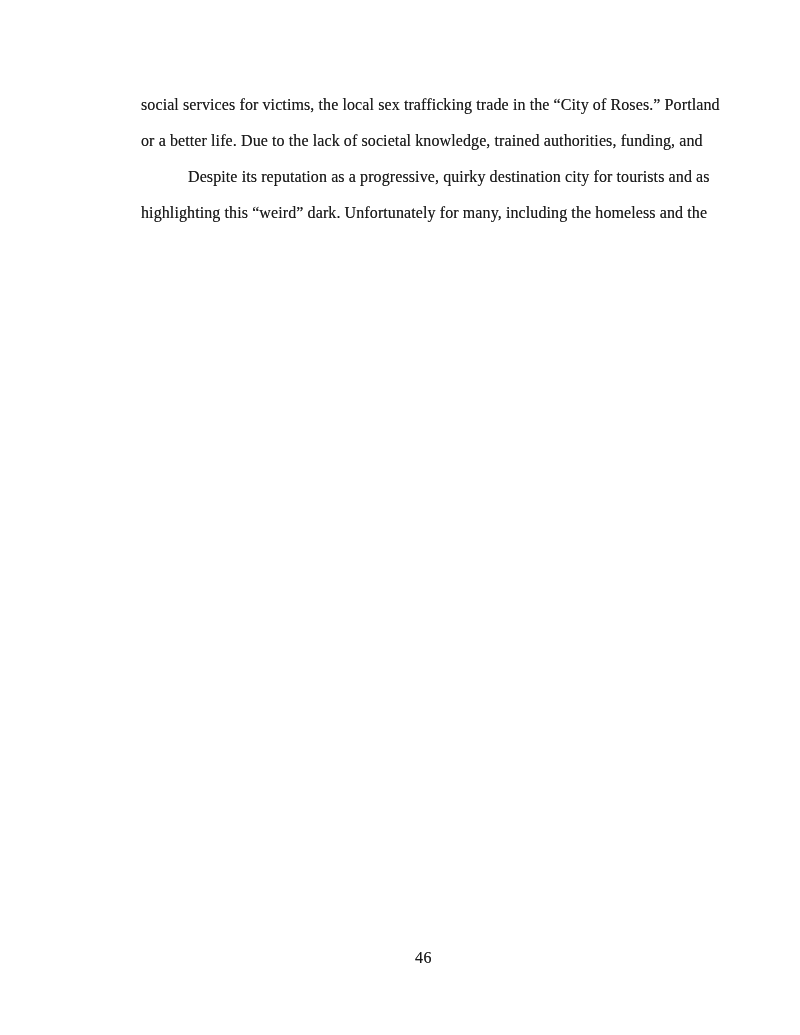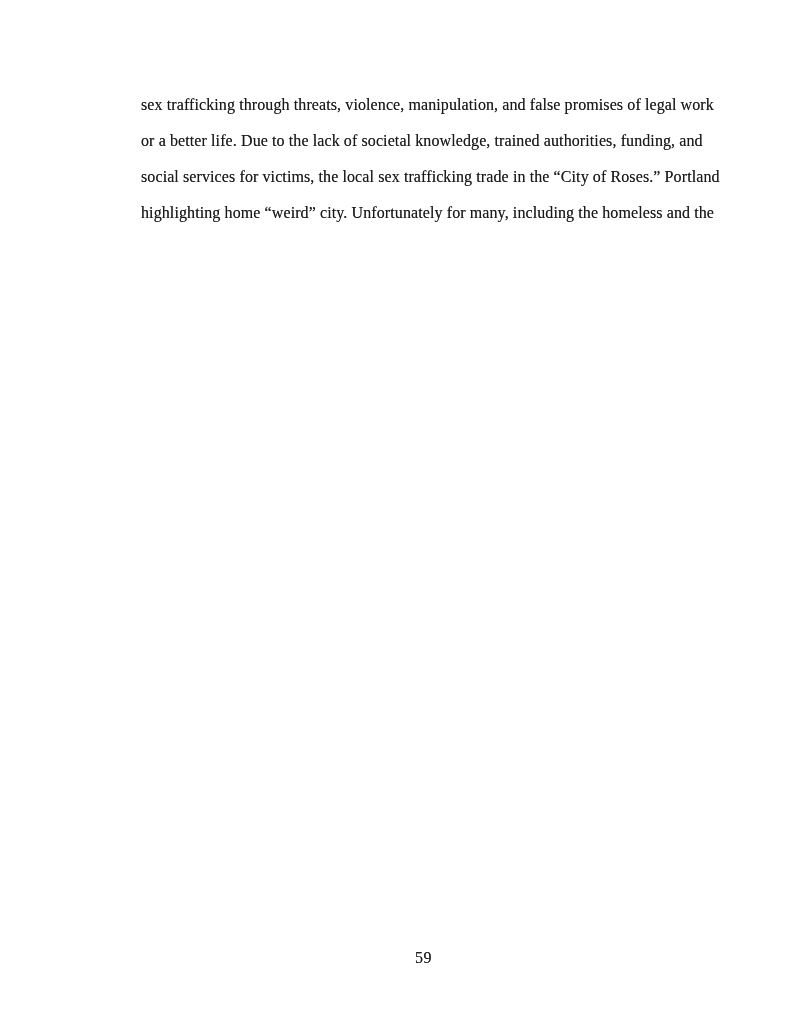--- a/index.html
+++ b/index.html
@@ -41,19 +41,19 @@
     line-height: 20px;
     letter-spacing: 0.5px;
     text-shadow: 0 0 0.4px rgba(0,0,0,0.55);
   }
 </style>
 </head>
 <body>
 
 <div class="page">
   <div class="text-block">
-    <div class="line">sex trafficking through threats, violence, manipulation, and false promises of legal work</div>
+    <div class="line">social services for victims, the local sex trafficking trade in the “City of Roses.” Portland</div>
     <div class="line">or a better life. Due to the lack of societal knowledge, trained authorities, funding, and</div>
-    <div class="line">social services for victims, the local sex trafficking trade in the “City of Roses.” Portland</div>
-    <div class="line">highlighting home “weird” city. Unfortunately for many, including the homeless and the</div>
+    <div class="line indent">Despite its reputation as a progressive, quirky destination city for tourists and as</div>
+    <div class="line">highlighting this “weird” dark. Unfortunately for many, including the homeless and the</div>
   </div>
-  <div class="page-number">59</div>
+  <div class="page-number">46</div>
 </div>
 
 </body></html>

